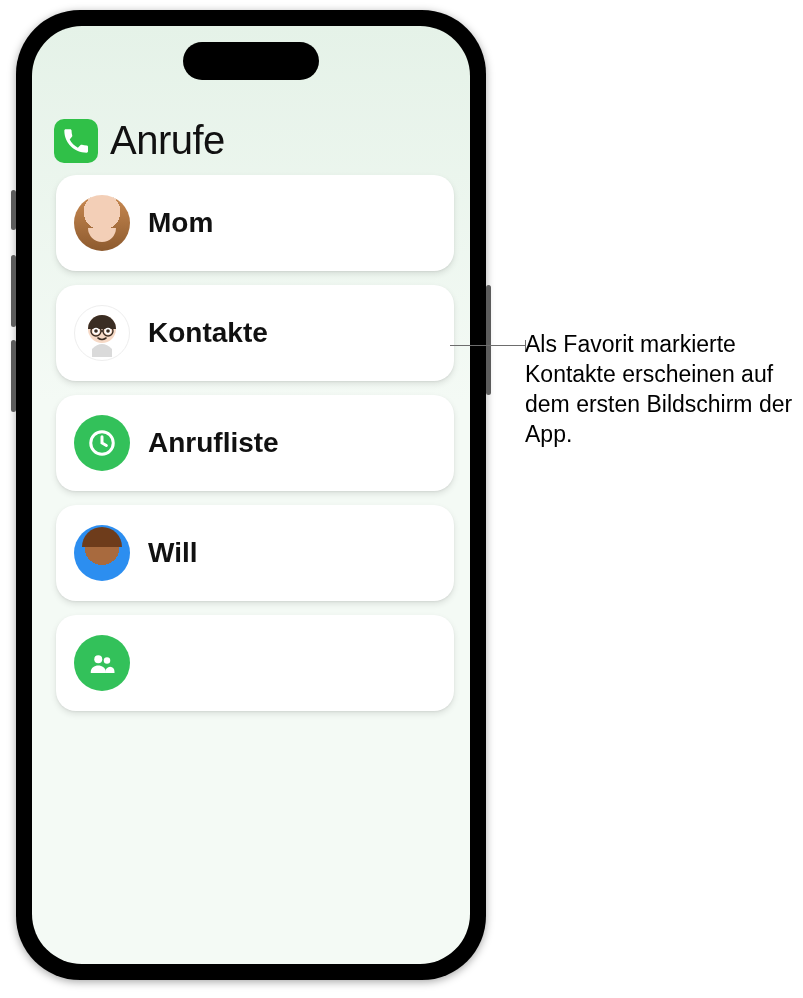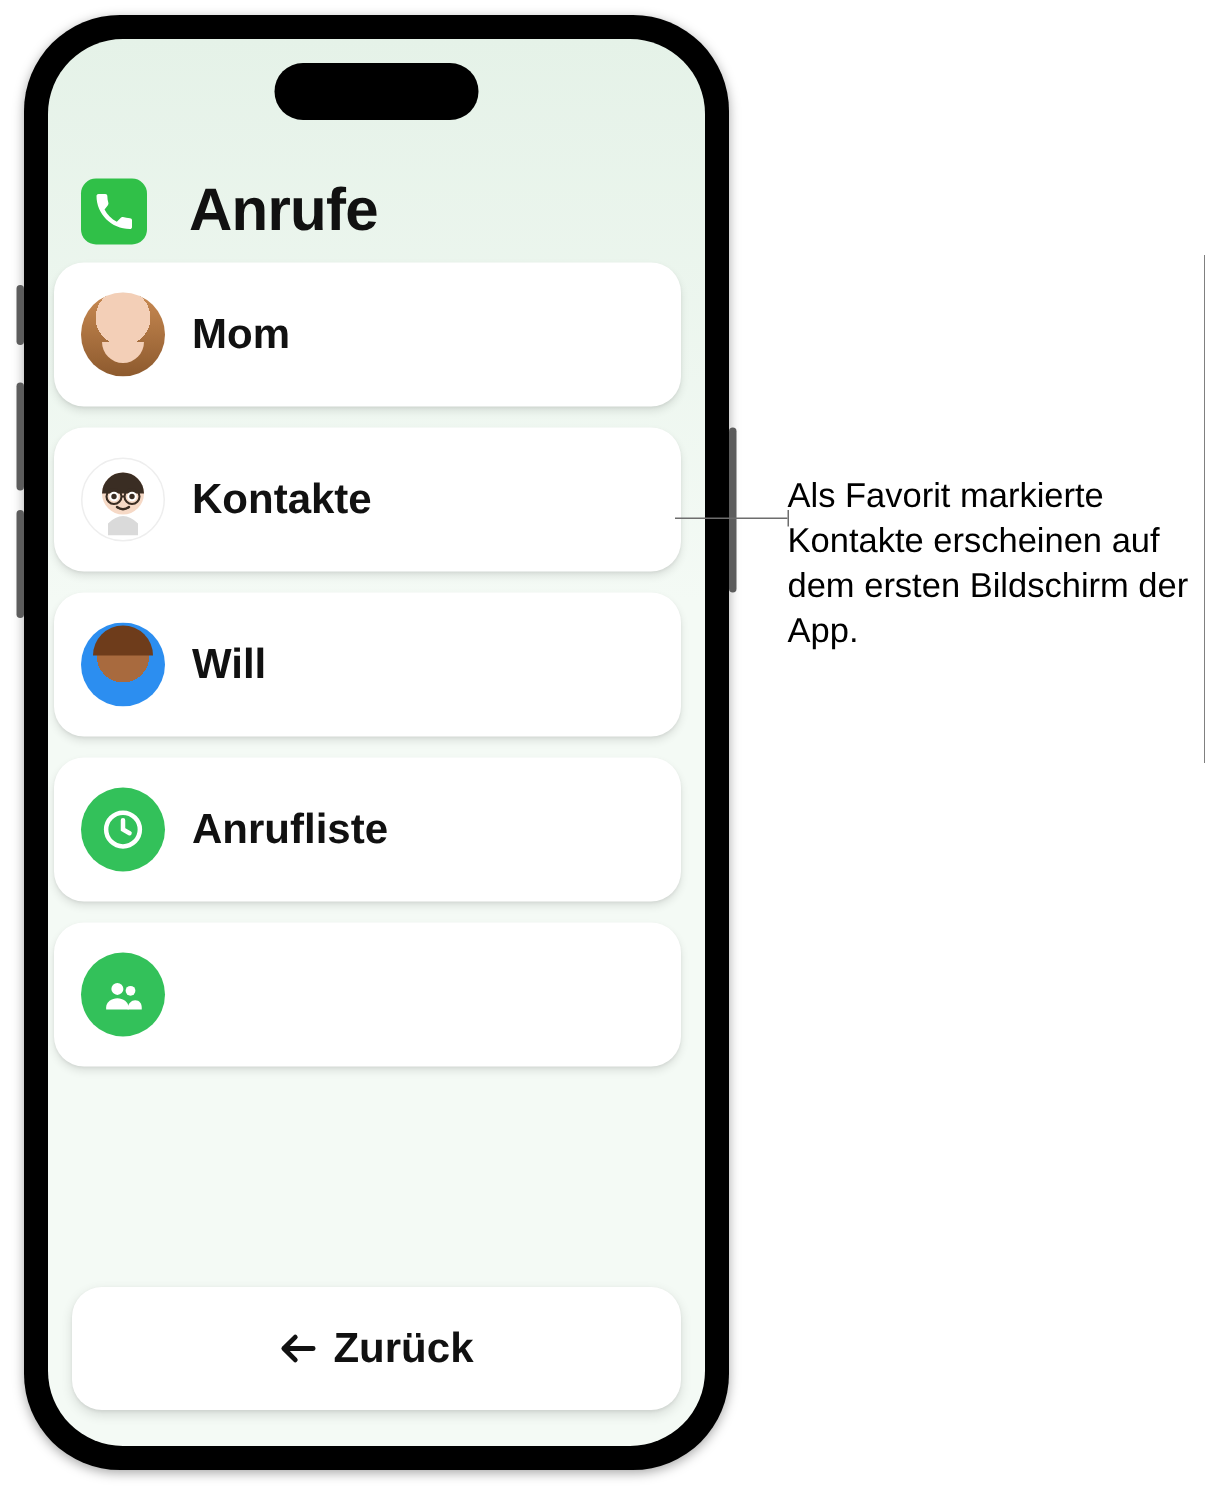--- a/index.html
+++ b/index.html
@@ -64,29 +64,28 @@
     }
     .hdr-icon {
       width: 44px; height: 44px;
       border-radius: 10px;
       background: #30c048;
       display: flex; align-items: center; justify-content: center;
     }
     .hdr-icon svg { width: 28px; height: 28px; fill: #fff; }
     .hdr h1 {
       font-size: 40px;
-      font-weight: 700;
+      font-weight: 400;
       color: #111;
       letter-spacing: -.5px;
-      margin-left: 16px;
     }
 
     
     .list {
-      padding: 4px 16px 0 4px;
+      padding: 4px 16px 0 24px;
       display: flex;
       flex-direction: column;
       gap: 14px;
       flex: 1;
     }
     .row {
       background: #fff;
       border-radius: 20px;
       height: 96px;
       display: flex;
@@ -139,21 +138,21 @@
       font-weight: 700;
       color: #111;
       box-shadow: 0 3px 8px rgba(0,0,0,.12), 0 1px 2px rgba(0,0,0,.06);
     }
     .back-btn svg { width: 26px; height: 22px; stroke:#111; stroke-width: 3; fill:none; stroke-linecap:round; stroke-linejoin:round;}
 
     
     .callout {
       position: absolute;
       left: 525px;
-      top: 316px;
+      top: 330px;
       width: 270px;
       font-size: 23px;
       line-height: 1.3;
       color: #000;
     }
     .lead-line {
       position: absolute;
       left: 450px;
       top: 345px;
       width: 75px;
@@ -209,51 +208,43 @@
             <circle cx="30" cy="22" r="5" fill="none" stroke="#3a2d23" stroke-width="1.4"></circle>
             <line x1="23" y1="22" x2="25" y2="22" stroke="#3a2d23" stroke-width="1.4"></line>
             <path d="M20 29q4 3 8 0" fill="none" stroke="#3a2d23" stroke-width="1.6" stroke-linecap="round"></path>
             <path d="M14 40q10-10 20 0v8H14z" fill="#dadada"></path>
           </svg>
         </span>
         <span class="label">Kontakte</span>
       </div>
 
       <div class="row">
-        <span class="avatar av-will"></span>
-        <span class="label">Will</span>
-      </div>
-
-      <div class="row">
         <span class="row-icon">
           <svg viewBox="0 0 24 24">
               <circle cx="12" cy="12" r="9" fill="none" stroke="#fff" stroke-width="2.4"></circle>
               <path d="M12 7v5l3.5 2" fill="none" stroke="#fff" stroke-width="2.4" stroke-linecap="round"></path>
             </svg>
         </span>
         <span class="label">Anrufliste</span>
+      </div>
+
+      <div class="row">
+        <span class="avatar av-will"></span>
+        <span class="label">Will</span>
       </div>
 
       <div class="row">
         <span class="row-icon">
           <svg viewBox="0 0 24 24">
             <circle cx="9" cy="9" r="3.2"></circle>
               <circle cx="16" cy="10" r="2.6"></circle>
             <path d="M3 19c0-3 3-5 6-5s6 2 6 5v1H3z"></path>
             <path d="M14.5 19c.3-2.3 2-4 4-4 2.3 0 3.5 1.7 3.5 4v1h-7.5z"></path>
           </svg>
         </span>
       </div>
     </div>
 
-    <div class="footer">
-      <div class="back-btn">
-        <svg viewBox="0 0 24 20">
-          <path d="M10 3 3 10l7 7M3 10h18"></path>
-        </svg>
-        <span>Zurück</span>
-      </div>
-    </div>
   </div>
 </div>
 
 <div class="lead-line"></div>
 <div class="callout">Als Favorit markierte Kontakte erscheinen auf dem ersten Bildschirm der App.</div>
 
 </body></html>

